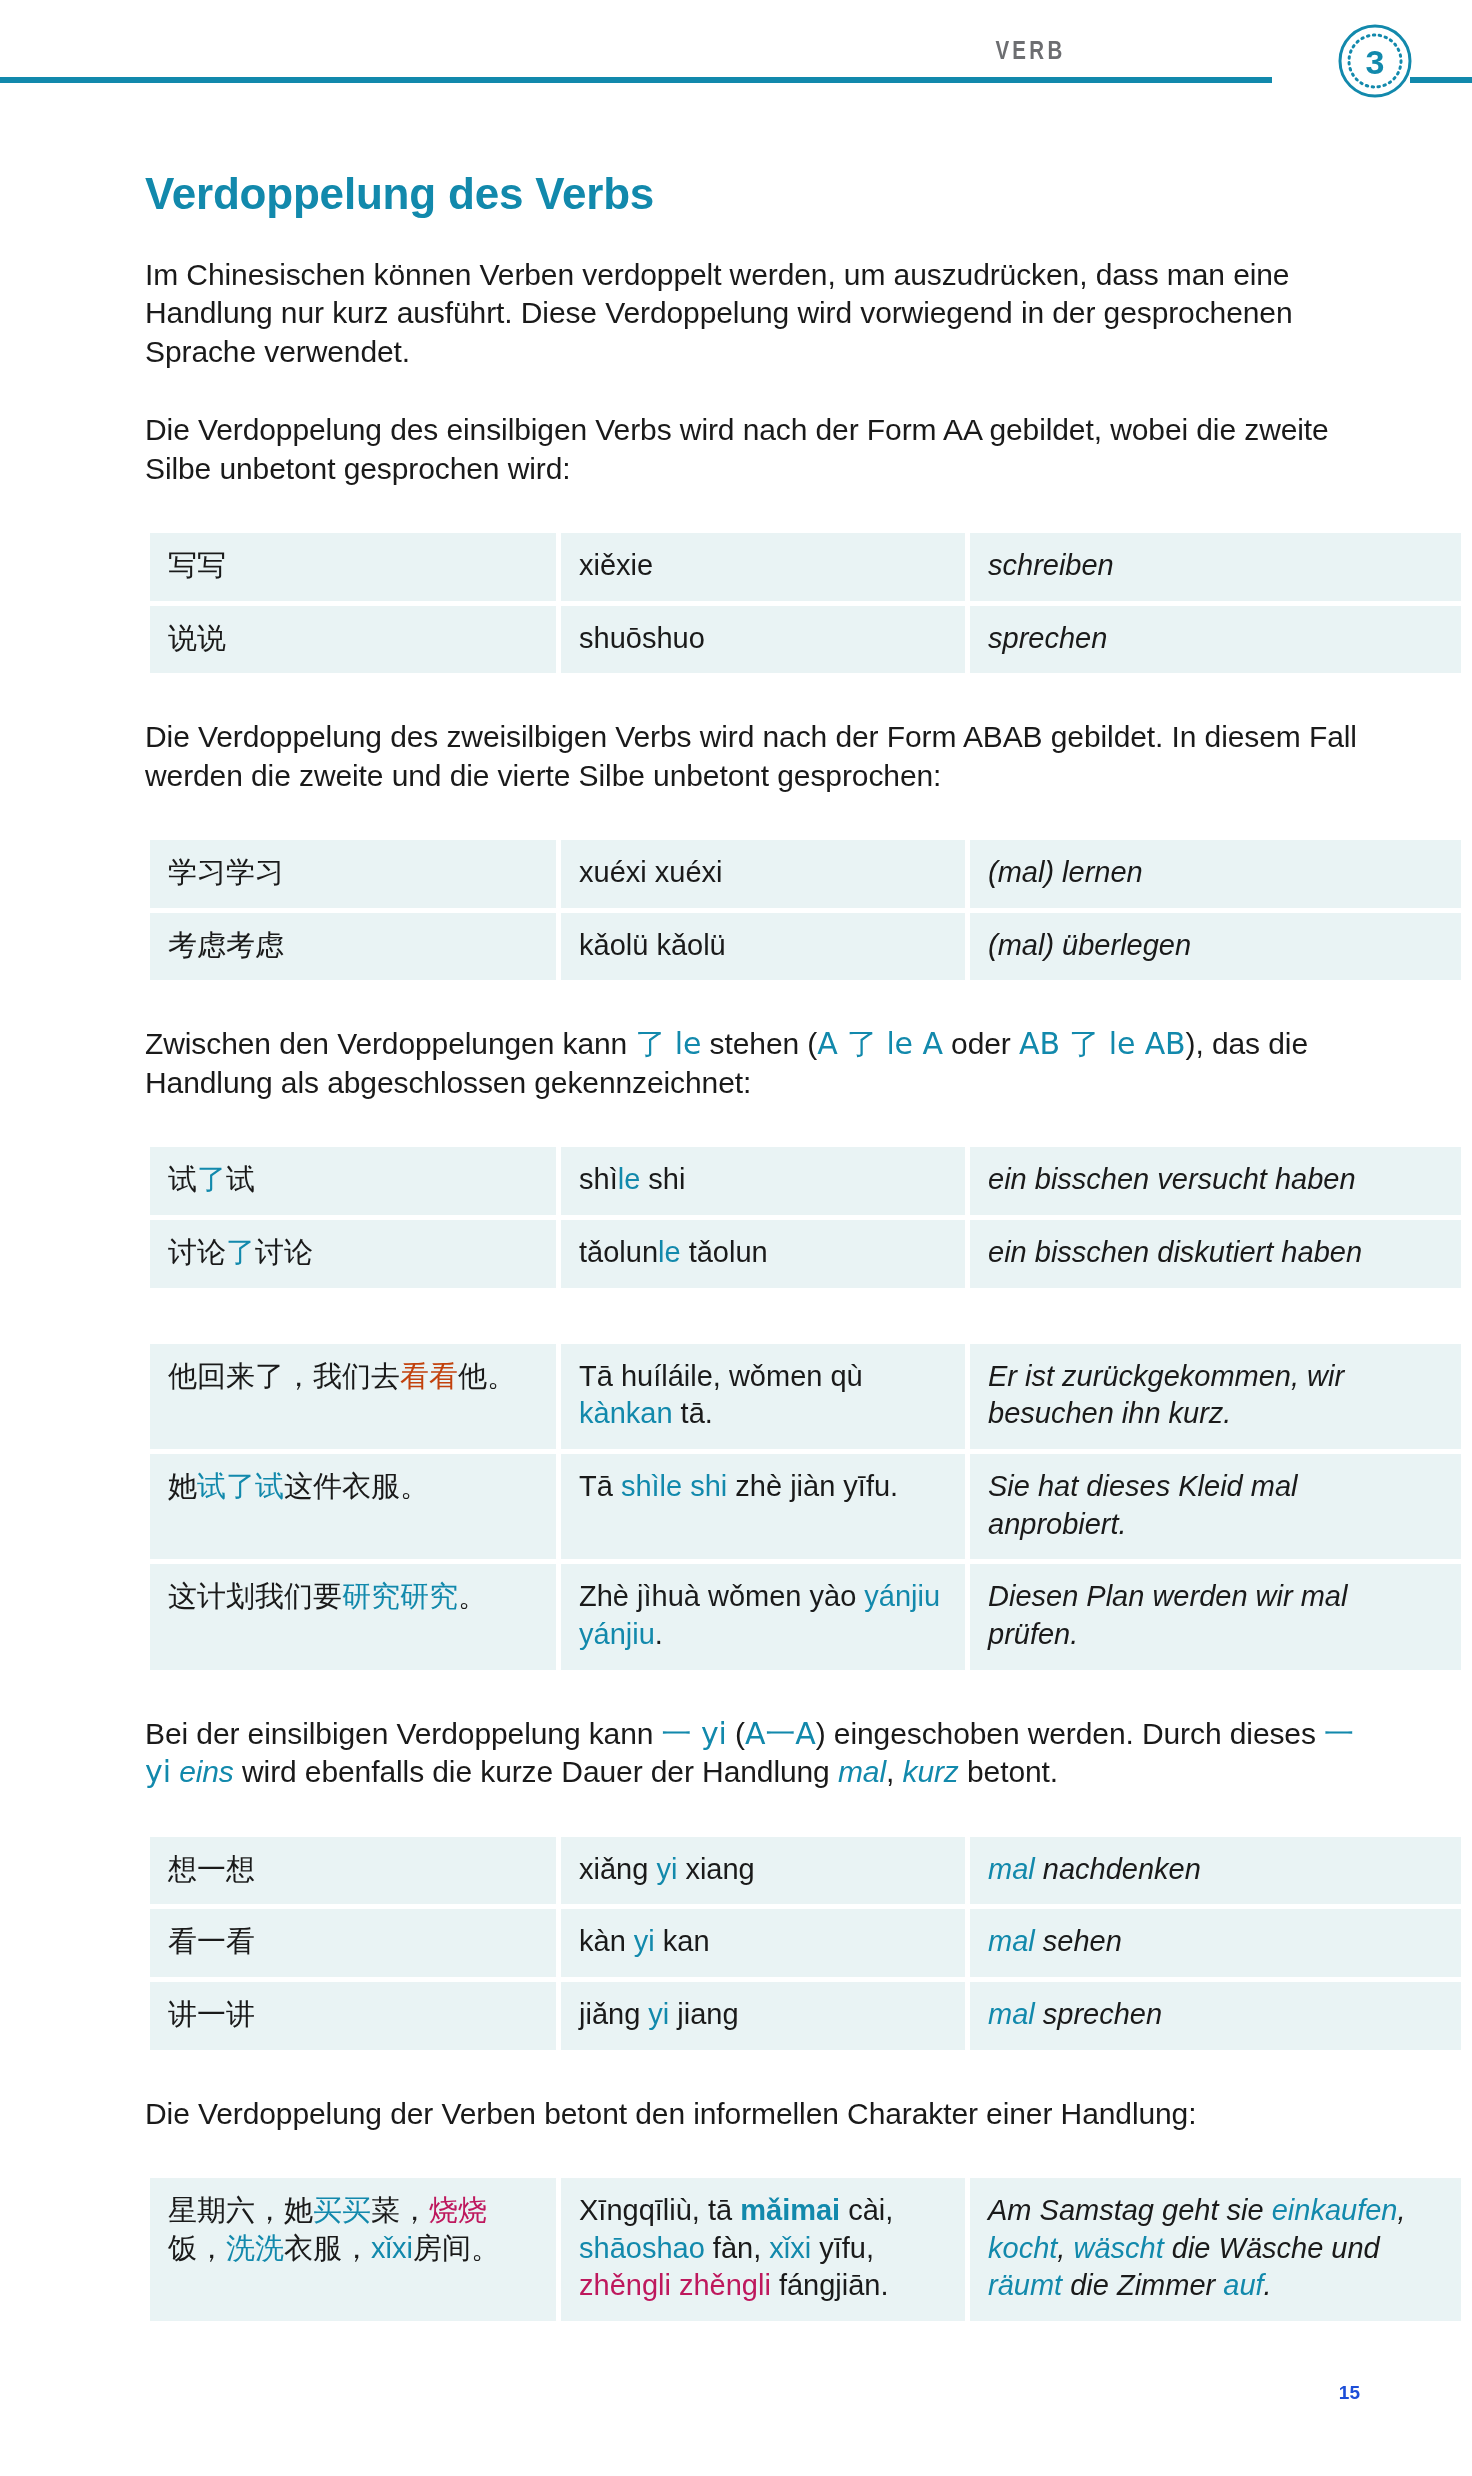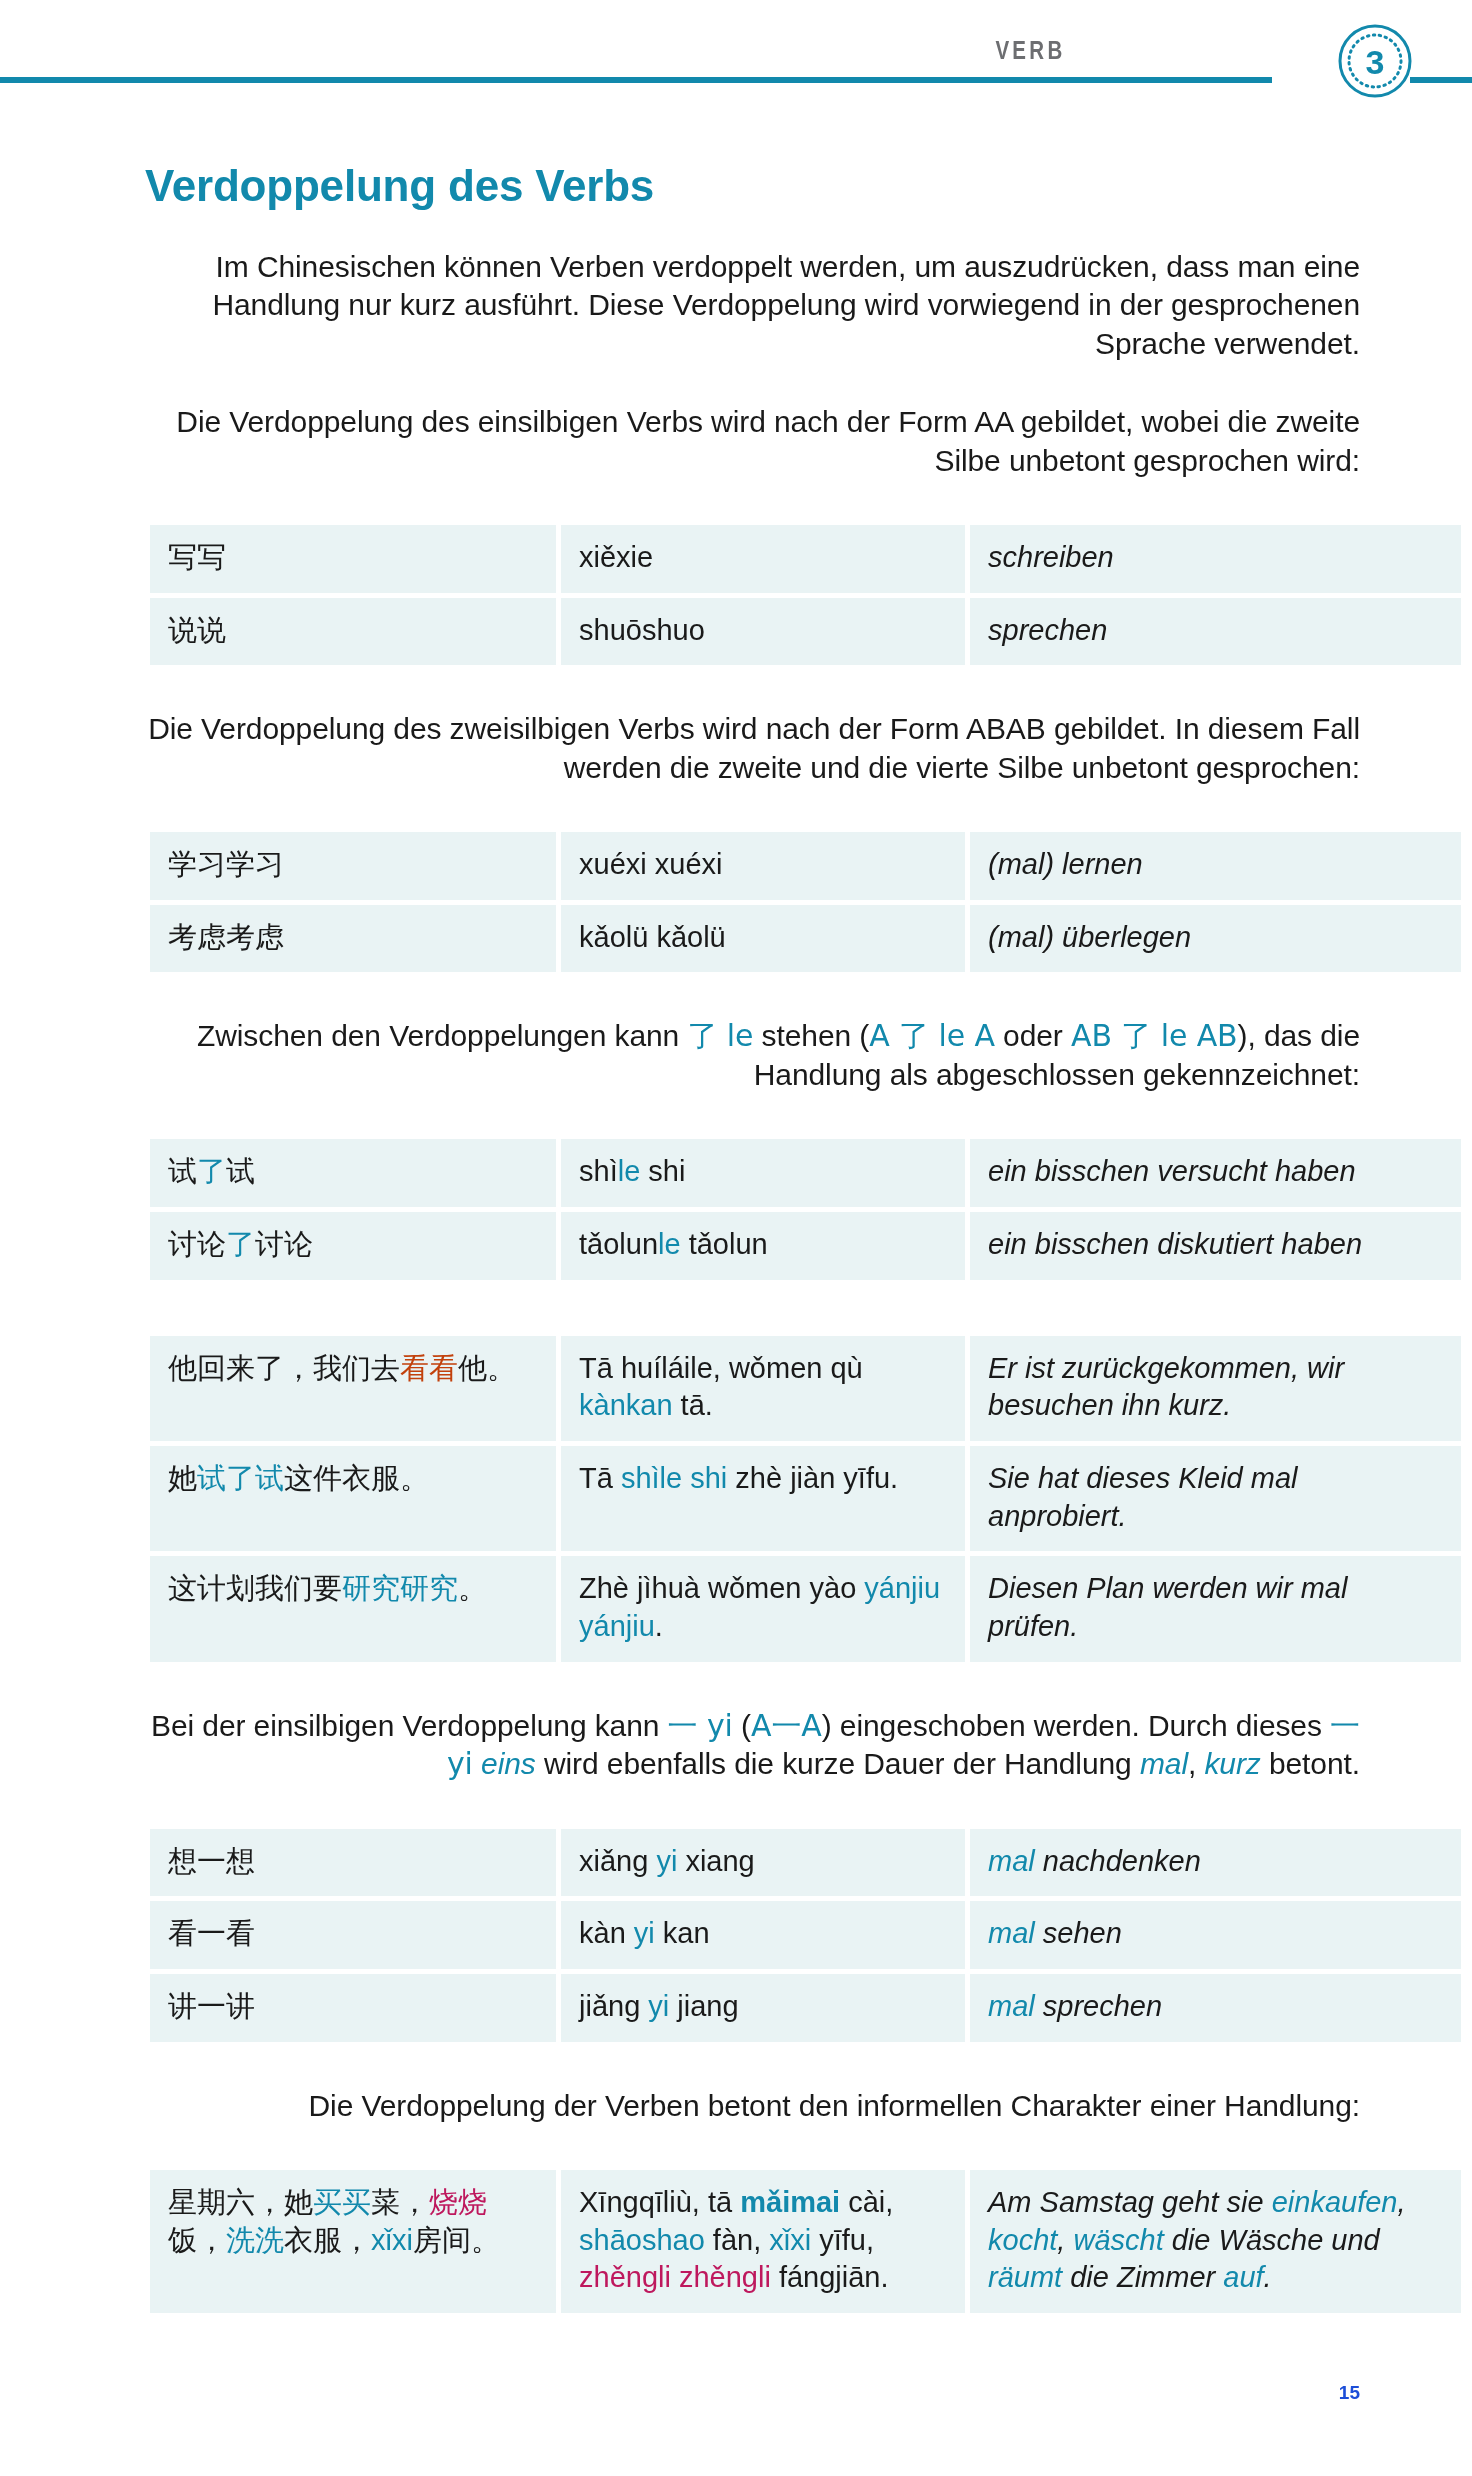--- a/index.html
+++ b/index.html
@@ -77,21 +77,21 @@
     font-size: 34px;
     font-weight: bold;
     color: #1289ac;
     font-family: "Liberation Sans Narrow", "Liberation Sans", sans-serif;
   }
 
   
   .content {
     position: absolute;
     left: 145px;
-    top: 0;
+    top: 8px;
     width: 1215px;
   }
 
   h1.page-title {
     margin: 0;
     padding: 164px 0 0 0;
     font-size: 44px;
     font-weight: bold;
     color: #1289ac;
     font-family: "Liberation Sans Narrow", "Liberation Sans", sans-serif;
@@ -99,21 +99,20 @@
     line-height: 1;
   }
 
   p.para {
     margin: 0;
     font-size: 30px;
     line-height: 1.28;
     color: #1a1a1a;
     font-family: "Liberation Sans Narrow", "Liberation Sans", sans-serif;
     letter-spacing: -0.1px;
-    text-align: right;
   }
 
   .hl { color: #1289ac; }
   .hl-i { color: #1289ac; font-style: italic; }
   .cn { font-family: "DejaVu Sans", sans-serif; }
 
   
   table.vtable {
     border-collapse: separate;
     border-spacing: 5px;

